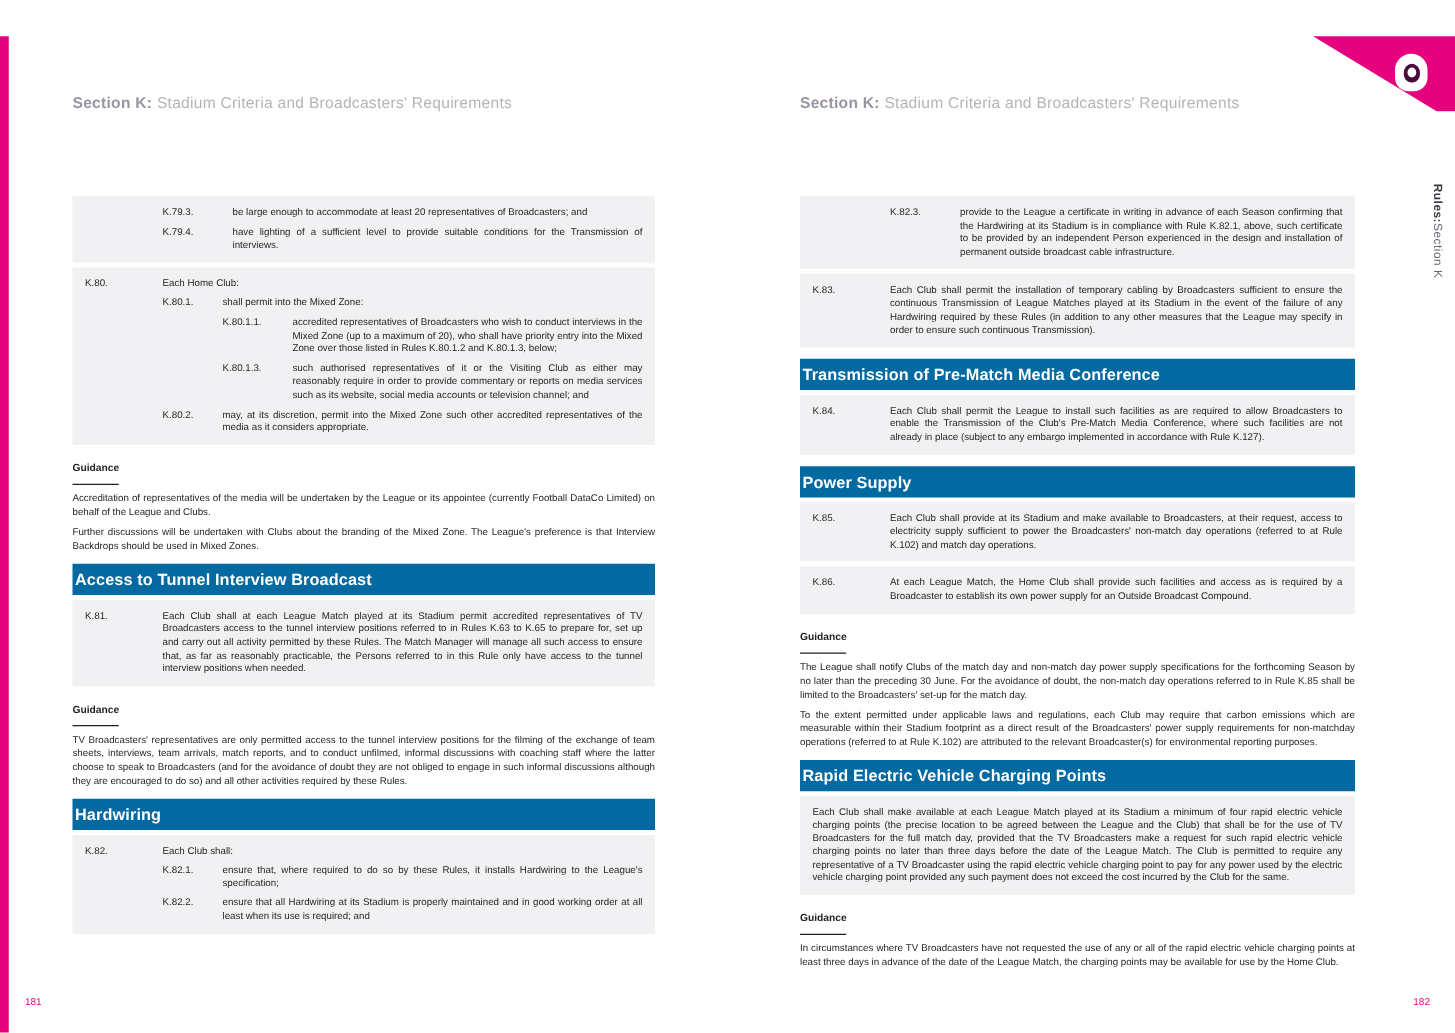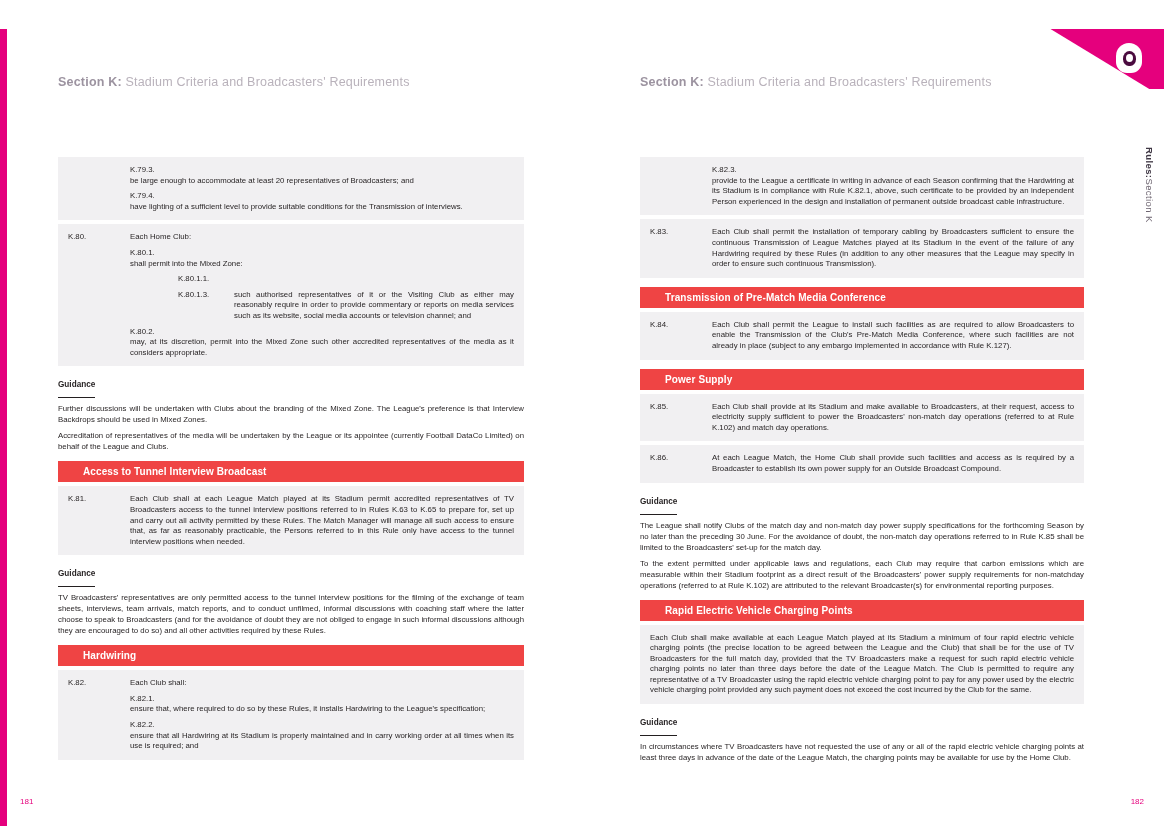--- a/index.html
+++ b/index.html
@@ -65,27 +65,27 @@
     padding:8px 10px 8px 10px;
     margin-bottom:4px;
   }
   .row{display:flex;margin-bottom:5px;}
   .row:last-child{margin-bottom:0;}
   .num{flex:0 0 auto;font-size:7.8px;line-height:10.6px;color:#231f20;}
   .txt{font-size:7.8px;line-height:10.6px;text-align:justify;color:#231f20;}
   .lvl0 .num{width:62px;}
   .lvl1 .num{width:48px;}
   .lvl2 .num{width:56px;}
-  .ind1{margin-left:62px;flex-direction:column;}
+  .ind1{margin-left:62px;}
   .ind2{margin-left:110px;}
 
   .sechdr{
-    background:#ef4444;color:#ffffff;
-    font-size:10px;font-weight:bold;
-    padding:5px 25px;margin:9px 0 4px 0;
+    background:#0369a1;color:#ffffff;
+    font-size:13px;font-weight:bold;
+    padding:5px 2px;margin:9px 0 4px 0;
     letter-spacing:.1px;
   }
   .guid{
     font-size:8.2px;font-weight:bold;color:#231f20;
     border-bottom:1px solid #231f20;
     display:inline-block;padding-bottom:8px;margin:10px 0 5px 0;
   }
   .gtext{
     font-size:7.8px;line-height:11px;text-align:justify;color:#231f20;
     margin-bottom:5px;
@@ -124,34 +124,35 @@
       <div class="row lvl0">
         <div class="num">K.80.</div>
         <div class="txt">Each Home Club:</div>
       </div>
       <div class="row lvl1 ind1">
         <div class="num">K.80.1.</div>
         <div class="txt">shall permit into the Mixed Zone:</div>
       </div>
       <div class="row lvl2 ind2">
         <div class="num">K.80.1.1.</div>
+        <div class="txt">accredited representatives of Broadcasters who wish to conduct interviews in the Mixed Zone (up to a maximum of 20), who shall have priority entry into the Mixed Zone over those listed in Rules K.80.1.2 and K.80.1.3, below;</div>
       </div>
       <div class="row lvl2 ind2">
         <div class="num">K.80.1.3.</div>
         <div class="txt">such authorised representatives of it or the Visiting Club as either may reasonably require in order to provide commentary or reports on media services such as its website, social media accounts or television channel; and</div>
       </div>
       <div class="row lvl1 ind1">
         <div class="num">K.80.2.</div>
         <div class="txt">may, at its discretion, permit into the Mixed Zone such other accredited representatives of the media as it considers appropriate.</div>
       </div>
     </div>
 
     <div class="guid">Guidance</div>
+    <div class="gtext">Accreditation of representatives of the media will be undertaken by the League or its appointee (currently Football DataCo Limited) on behalf of the League and Clubs.</div>
     <div class="gtext">Further discussions will be undertaken with Clubs about the branding of the Mixed Zone. The League's preference is that Interview Backdrops should be used in Mixed Zones.</div>
-    <div class="gtext">Accreditation of representatives of the media will be undertaken by the League or its appointee (currently Football DataCo Limited) on behalf of the League and Clubs.</div>
 
     <div class="sechdr">Access to Tunnel Interview Broadcast</div>
 
     <div class="box">
       <div class="row lvl0">
         <div class="num">K.81.</div>
         <div class="txt">Each Club shall at each League Match played at its Stadium permit accredited representatives of TV Broadcasters access to the tunnel interview positions referred to in Rules K.63 to K.65 to prepare for, set up and carry out all activity permitted by these Rules. The Match Manager will manage all such access to ensure that, as far as reasonably practicable, the Persons referred to in this Rule only have access to the tunnel interview positions when needed.</div>
       </div>
     </div>
 
@@ -164,21 +165,21 @@
       <div class="row lvl0">
         <div class="num">K.82.</div>
         <div class="txt">Each Club shall:</div>
       </div>
       <div class="row lvl1 ind1">
         <div class="num">K.82.1.</div>
         <div class="txt">ensure that, where required to do so by these Rules, it installs Hardwiring to the League's specification;</div>
       </div>
       <div class="row lvl1 ind1">
         <div class="num">K.82.2.</div>
-        <div class="txt">ensure that all Hardwiring at its Stadium is properly maintained and in carry working order at all times when its use is required; and</div>
+        <div class="txt">ensure that all Hardwiring at its Stadium is properly maintained and in good working order at all least when its use is required; and</div>
       </div>
     </div>
 
   </div>
 
   <div class="pageno left">181</div>
 </div>
 
 <div class="page page-right">
 

